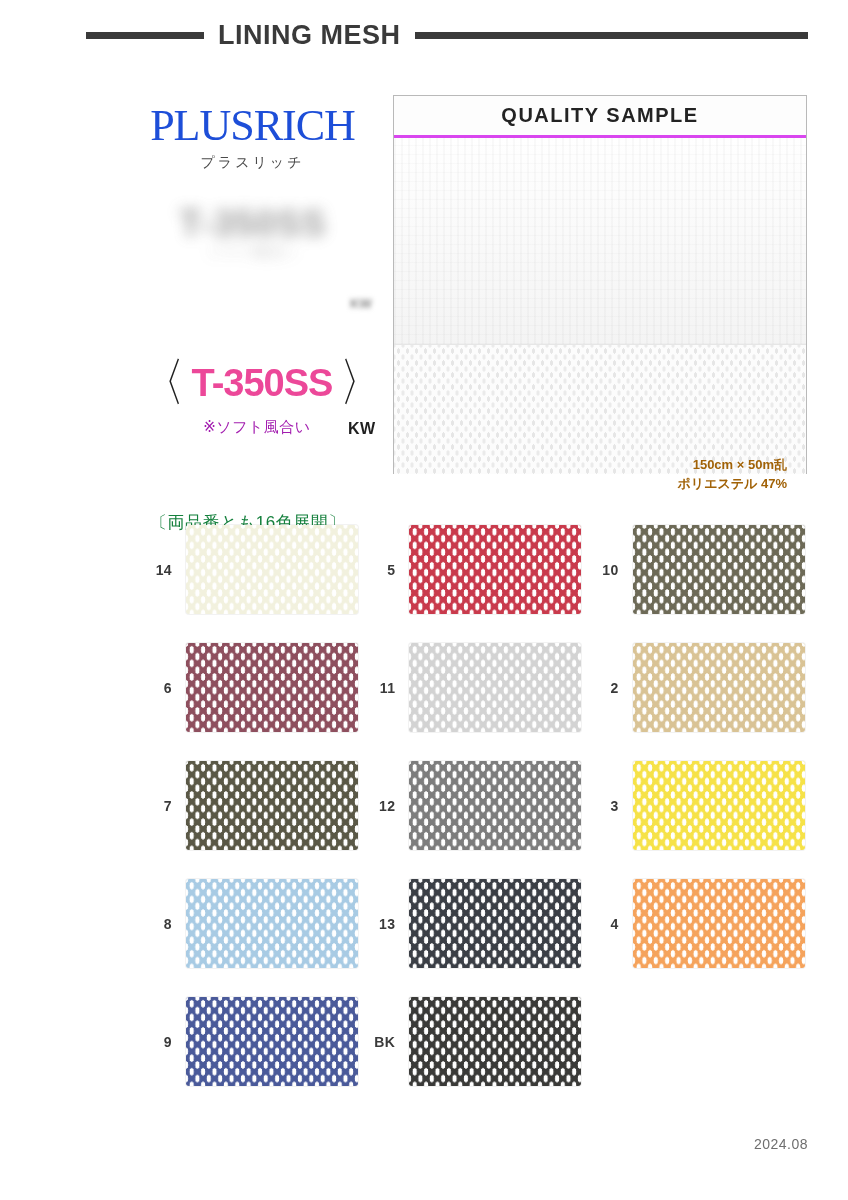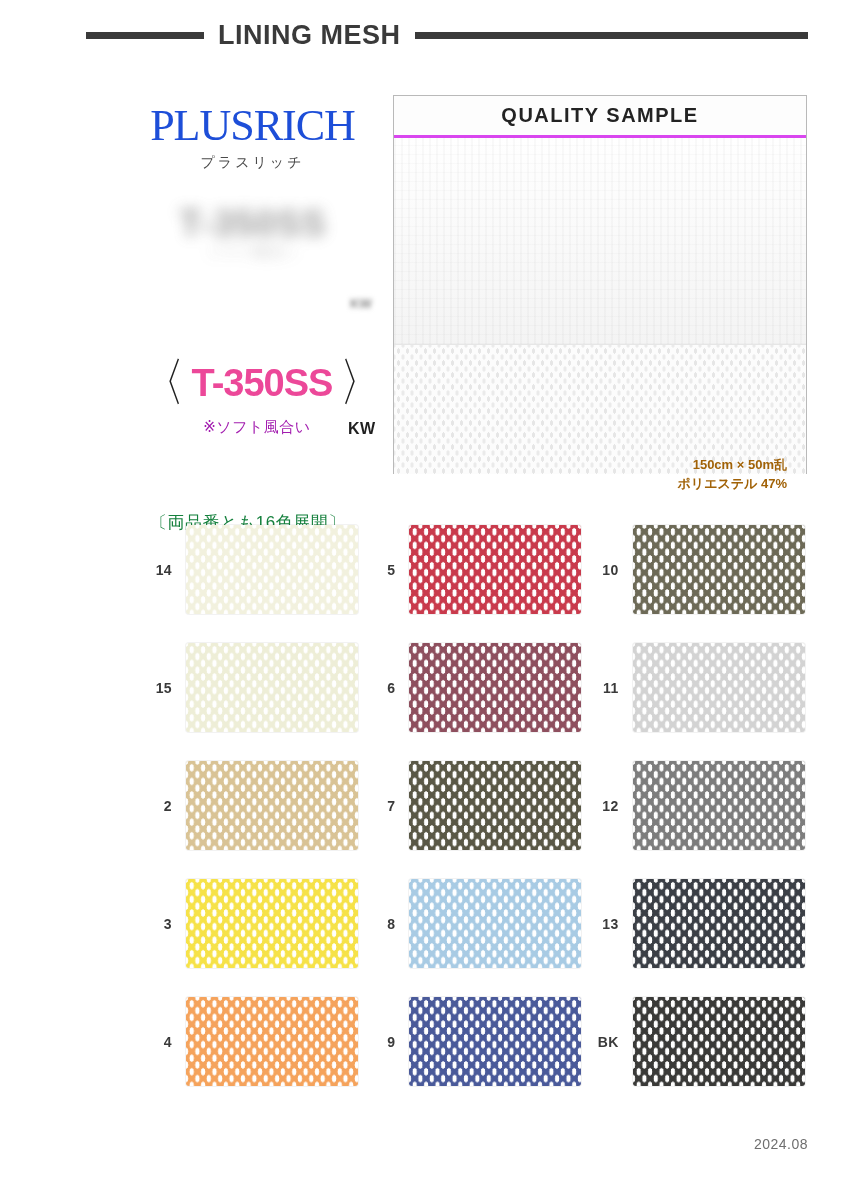--- a/index.html
+++ b/index.html
@@ -219,24 +219,20 @@
     </div>
     <div class="swatch-cell">
       <div class="swatch-label">5</div>
       <div class="swatch" style="background: rgb(201, 58, 76);"></div>
     </div>
     <div class="swatch-cell">
       <div class="swatch-label">10</div>
       <div class="swatch" style="background: rgb(109, 106, 87);"></div>
     </div>
     <div class="swatch-cell">
-      <div class="swatch-label">15</div>
-      <div class="swatch light" style="background: rgb(238, 238, 215);"></div>
-    </div>
-    <div class="swatch-cell">
       <div class="swatch-label">6</div>
       <div class="swatch" style="background: rgb(142, 79, 94);"></div>
     </div>
     <div class="swatch-cell">
       <div class="swatch-label">11</div>
       <div class="swatch light" style="background: rgb(211, 211, 211);"></div>
     </div>
     <div class="swatch-cell">
       <div class="swatch-label">2</div>
       <div class="swatch light" style="background: rgb(217, 195, 149);"></div>

